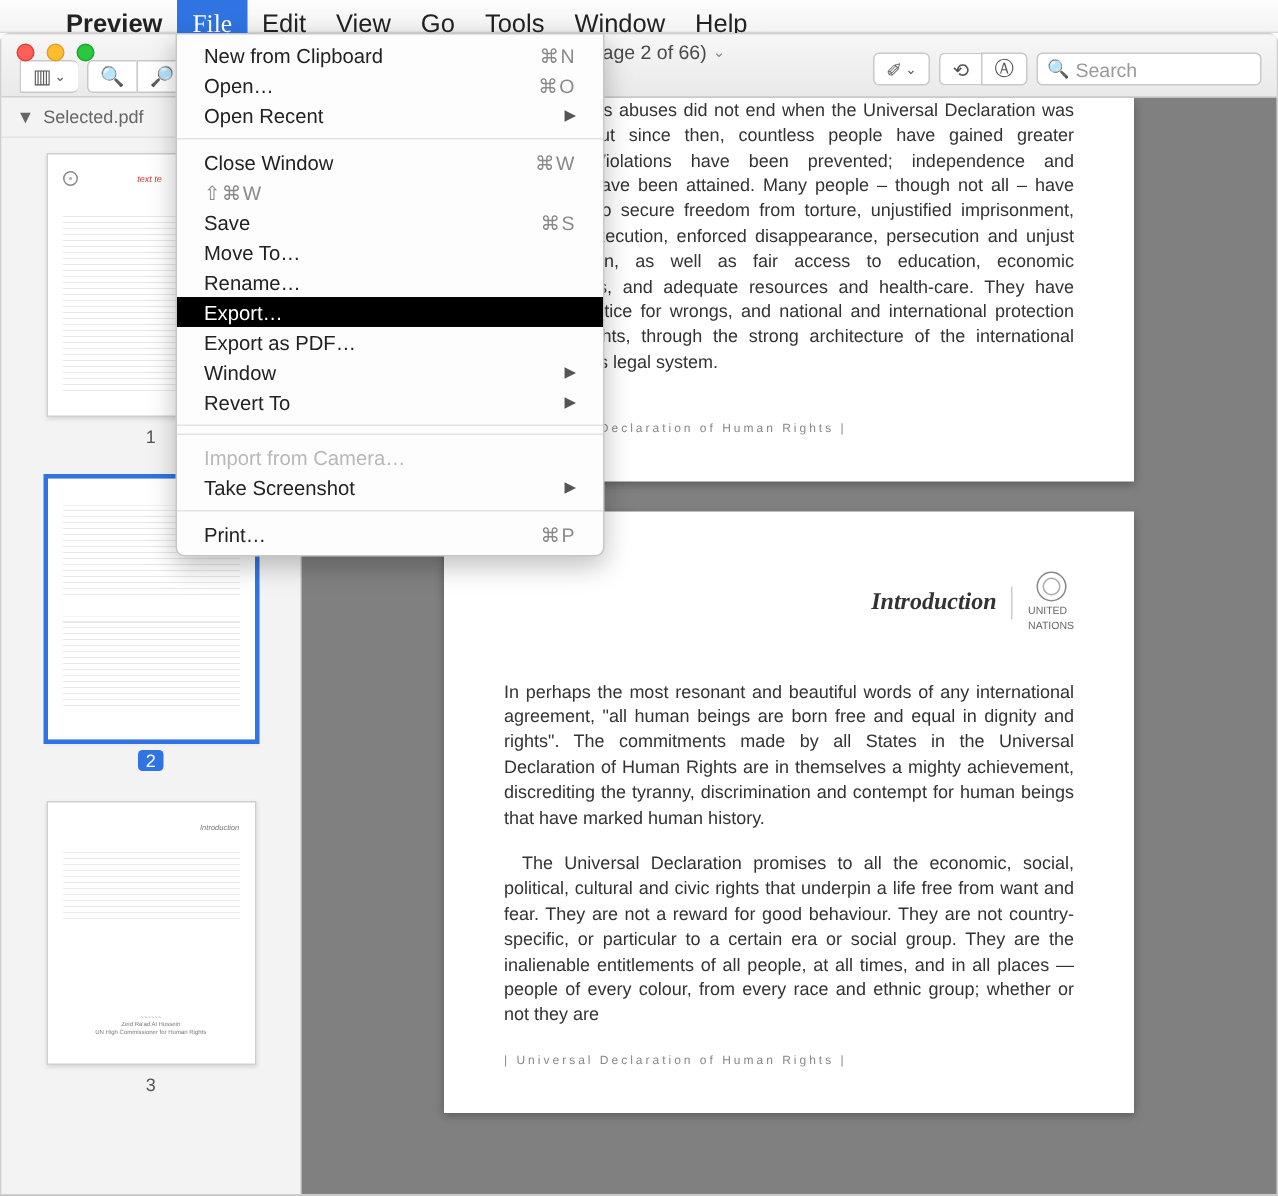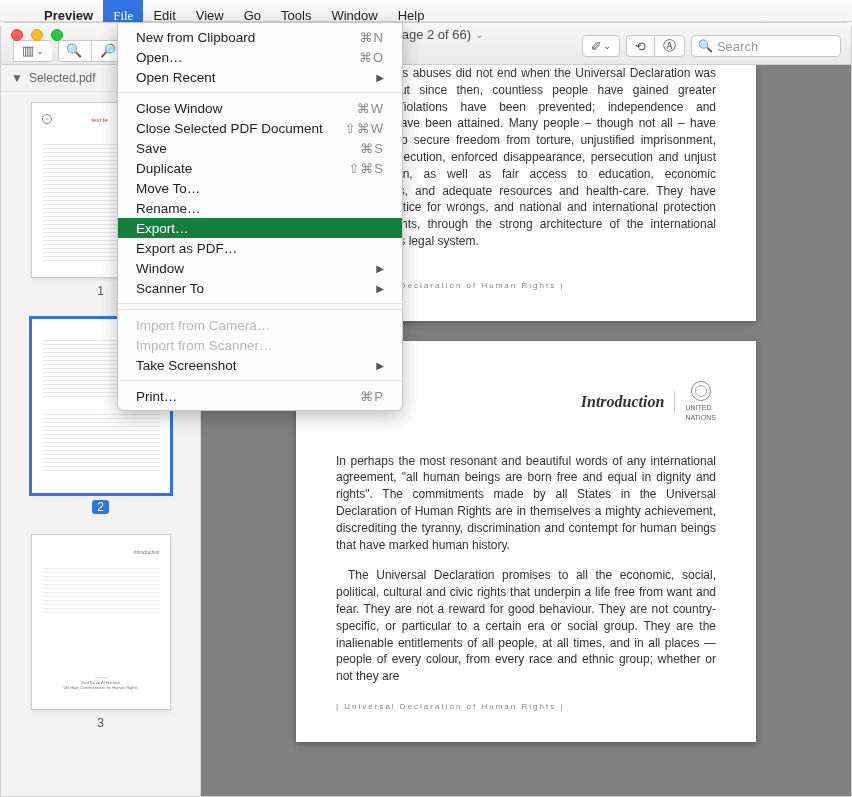--- a/index.html
+++ b/index.html
@@ -21,21 +21,21 @@
     display: flex;
     align-items: center;
     padding: 0 10px;
     gap: 0;
   }
   .apple-logo { width: 18px; text-align: center; font-size: 15px; color: #333; margin-right: 6px;}
   .menubar-item {
     padding: 5px 10px;
     height: 22px;
     line-height: 22px;
-    font-size: 13px;
+    font-size: 17px;
     color: #222;
     cursor: default;
   }
   .menubar-item.active {
     background: #2f74e2;
     color: #fff;
     font-family: Liberation Serif, serif;
   }
   
   .window {
@@ -281,21 +281,21 @@
   .menu-item {
     display: flex;
     justify-content: space-between;
     align-items: center;
     padding: 2px 18px;
     color: #222;
     height: 20px;
   }
   .menu-item.disabled { color: #b8b8b8; }
   .menu-item.highlighted {
-    background: #15803d;
+    background: #000000;
     color: #fff;
   }
   .menu-sep {
     height: 1px;
     background: #e3e3e3;
     margin: 5px 0;
   }
   .menu-shortcut {
     color: #8a8a8a;
     font-size: 13px;
@@ -437,59 +437,51 @@
     <div class="menu-item">
       <span>Open Recent</span>
       <span class="submenu-arrow">▶</span>
     </div>
     <div class="menu-sep"></div>
     <div class="menu-item">
       <span>Close Window</span>
       <span class="menu-shortcut">⌘W</span>
     </div>
     <div class="menu-item">
-      <span>Close Selected PDF Document</span>
       <span class="menu-shortcut">⇧⌘W</span>
     </div>
     <div class="menu-item">
       <span>Save</span>
       <span class="menu-shortcut">⌘S</span>
     </div>
     <div class="menu-item">
-      <span>Duplicate</span>
-      <span class="menu-shortcut">⇧⌘S</span>
-    </div>
-    <div class="menu-item">
       <span>Move To…</span>
     </div>
     <div class="menu-item">
       <span>Rename…</span>
     </div>
     <div class="menu-item highlighted">
       <span>Export…</span>
     </div>
     <div class="menu-item">
       <span>Export as PDF…</span>
     </div>
     <div class="menu-item">
       <span>Window</span>
       <span class="submenu-arrow">▶</span>
     </div>
     <div class="menu-item">
-      <span>Scanner To</span>
+      <span>Revert To</span>
       <span class="submenu-arrow">▶</span>
     </div>
     <div class="menu-sep"></div>
     <div class="menu-sep"></div>
     <div class="menu-item disabled">
       <span>Import from Camera…</span>
     </div>
-    <div class="menu-item disabled">
-      <span>Import from Scanner…</span>
-    </div>
     <div class="menu-item">
       <span>Take Screenshot</span>
       <span class="submenu-arrow">▶</span>
     </div>
     <div class="menu-sep"></div>
     <div class="menu-item">
       <span>Print…</span>
       <span class="menu-shortcut">⌘P</span>
     </div>
   </div>

